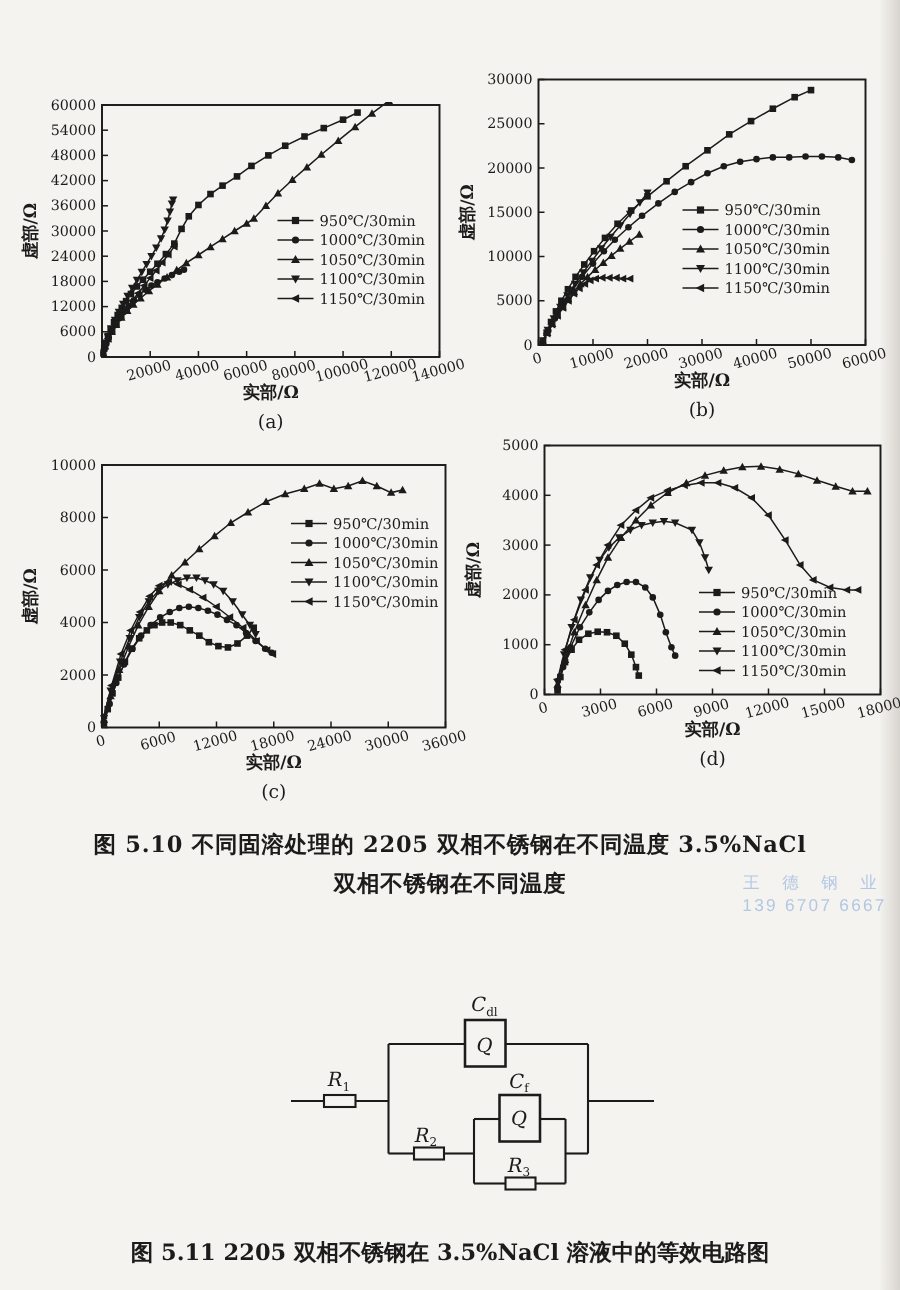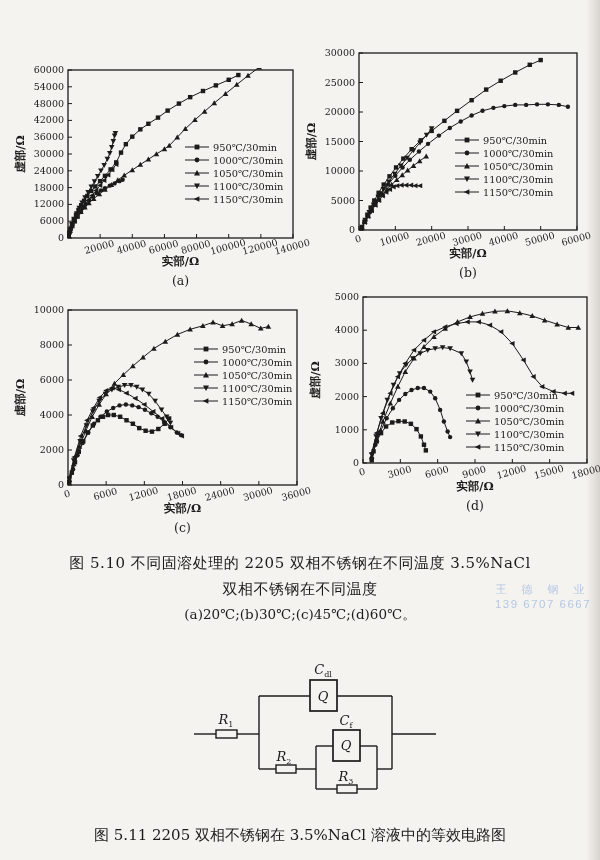--- a/index.html
+++ b/index.html
@@ -12,23 +12,23 @@
   .edge-shade{
     position:absolute;top:0;right:0;width:14px;height:860px;
     background:linear-gradient(to right, rgba(0,0,0,0), rgba(110,104,96,0.22));
     pointer-events:none;
   }
   .chart{position:absolute;}
   .chart svg{overflow:visible;display:block;}
   .caption{
     position:absolute;left:0;width:600px;text-align:center;
   }
-  .cap-line1,.cap-line2{font-size:15px;font-weight:400;line-height:26px;letter-spacing:0.5px;}
+  .cap-line1,.cap-line2{font-size:15px;font-weight:700;line-height:26px;letter-spacing:0.5px;}
   .cap-line3{font-size:13.5px;line-height:24px;}
-  .cap-fig11{font-size:15px;font-weight:400;}
+  .cap-fig11{font-size:15px;font-weight:700;}
   .watermark{
     position:absolute;left:478px;top:582px;width:130px;
     color:#b3c7e4;text-align:center;line-height:15px;
     font-family:"Liberation Sans",sans-serif;
   }
   .wm-1{font-size:11px;letter-spacing:6px;}
   .wm-2{font-size:11.5px;letter-spacing:1.5px;}
   .circuit{position:absolute;left:150px;top:658px;}
 </style>
 </head>
@@ -684,21 +684,20 @@
         <line x1="146" y1="159" x2="170" y2="159" stroke="#1b1b1b" stroke-width="1"></line>
         <polygon points="154.79999999999998,159 160.4,156.2 160.4,161.8" fill="#1b1b1b"></polygon>
         <text x="174" y="162.5" font-size="9.8" fill="#1b1b1b">1150℃/30min</text>
       </g>
     </svg>
   </div>
 
 <div class="caption" style="top:550px;">
   <div class="cap-line1">图 5.10  不同固溶处理的 2205 双相不锈钢在不同温度 3.5%NaCl</div>
   <div class="cap-line2">双相不锈钢在不同温度</div>
-  <div class="cap-line3">(a)20℃;(b)30℃;(c)45℃;(d)60℃。</div>
 </div>
 
 <div class="watermark">
   <div class="wm-1">王 德 钢 业</div>
   <div class="wm-2">139 6707 6667</div>
 </div>
 
 <div class="circuit">
 <svg width="300" height="160" viewBox="0 0 300 160" font-family="DejaVu Serif, Liberation Serif, serif">
   <g stroke="#1b1b1b" stroke-width="1.4" fill="none">

